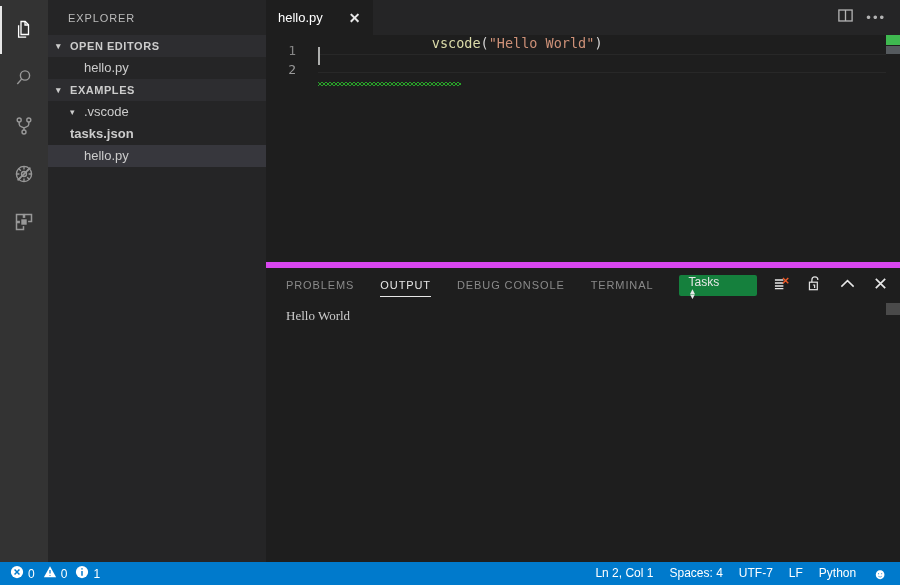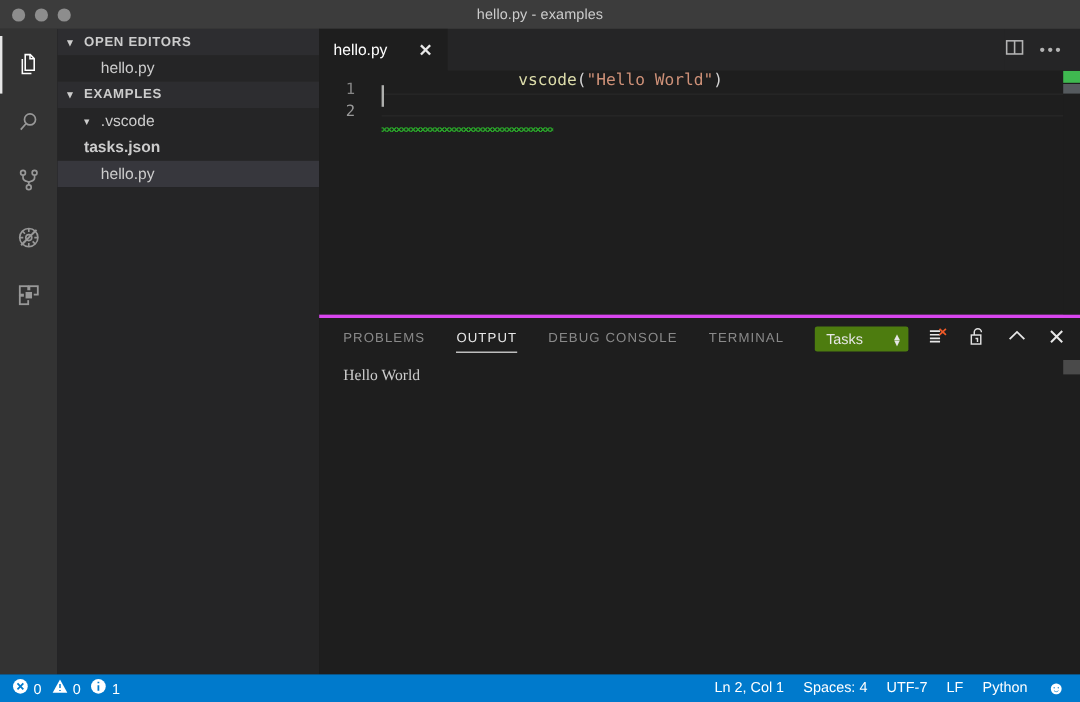--- a/index.html
+++ b/index.html
@@ -105,35 +105,35 @@
   }
   .cur-line-border { position: absolute; left: 52px; right: 14px; height: 19px; border-top: 1px solid #282828; border-bottom: 1px solid #282828; }
 
   .overview-ruler {
     position: absolute; top: 0; right: 0; width: 14px; height: 100%; background: #1e1e1e;
   }
   .ruler-mark { position: absolute; right: 0; width: 100%; height: 10px; background: #3fb950; }
   .editor-vscroll { position: absolute; right: 0; width: 14px; height: 8px; background: #555a5e; }
 
   
-  .panel { height: 300px; flex: 0 0 300px; background: #1e1e1e; border-top: 3px solid #d946ef; display: flex; flex-direction: column; }
+  .panel { height: 300px; flex: 0 0 300px; background: #1e1e1e; border-top: 6px solid #d946ef; display: flex; flex-direction: column; }
   .panel-header { height: 35px; flex: 0 0 35px; display: flex; align-items: center; padding-left: 20px; }
   .ptab {
     font-size: 11px; letter-spacing: .9px; text-transform: uppercase; color: #8a8a8a;
     margin-right: 26px; position: relative; padding-bottom: 4px; padding-top: 3px; white-space: nowrap;
   }
   .ptab.active { color: #e7e7e7; }
   .ptab.active::after {
     content: ""; position: absolute; left: 0; right: 0; bottom: -2px; height: 1px; background: #e7e7e7;
   }
   .panel-spacer { flex: 1 1 auto; }
   .select-box {
-    background: #4d7c0f; color: #e7e7e7; font-size: 12px; border-radius: 2px;
-    height: 21px; min-width: 78px; display: flex; align-items: center; justify-content: space-between;
-    padding: 0 6px 0 9px; margin-right: 16px;
+    background: #15803d; color: #e7e7e7; font-size: 12px; border-radius: 2px;
+    height: 21px; min-width: 78px; display: flex; align-items: flex-start; justify-content: space-between;
+    padding: 0 6px 0 9px; margin-right: 16px; flex-direction: column;
   }
   .spin { display: flex; flex-direction: column; line-height: 5px; font-size: 8px; color: #e7e7e7; }
   .panel-actions { display: flex; align-items: center; gap: 17px; padding-right: 16px; }
   .panel-out {
     flex: 1 1 auto; padding: 5px 0 0 20px; font-family: Liberation Serif, serif;
     font-size: 13px; color: #cccccc; position: relative;
   }
   .panel-vscroll { position: absolute; right: 0; top: 0; width: 14px; height: 12px; background: #4a4a4a; }
 
   
@@ -144,28 +144,20 @@
   .sb-left { display: flex; align-items: center; padding-left: 10px; gap: 7px; }
   .sb-right { margin-left: auto; display: flex; align-items: center; gap: 0; padding-right: 10px; }
   .sb-item { display: flex; align-items: center; gap: 4px; padding: 0 8px; height: 40px; line-height: 23px; }
   .sb-group { display: flex; align-items: center; gap: 4px; }
 </style>
 </head>
 <body>
 
 <div class="app">
 
-  <div class="titlebar">
-    <div class="traffic">
-      <span class="tl-dot"></span>
-      <span class="tl-dot"></span>
-      <span class="tl-dot"></span>
-    </div>
-    <div class="title-text">hello.py - examples</div>
-  </div>
 
   <div class="body-row">
 
     <div class="activitybar">
       <div class="act-item active">
         <span>
           <svg width="24" height="24" viewBox="0 0 24 24" fill="none" stroke="#ffffff" stroke-width="1.3">
             <path d="M9 3.5h4.2l3.3 3.3v9.7H9z"></path>
             <path d="M13 3.6v3.4h3.4"></path>
             <path d="M6.6 7.2v12h7.6"></path>
@@ -207,20 +199,21 @@
             <rect x="4.5" y="4.5" width="7" height="7"></rect>
             <rect x="12.5" y="4.5" width="7" height="7"></rect>
             <rect x="4.5" y="12.5" width="7" height="7"></rect>
             <rect x="8.6" y="8.6" width="6.8" height="6.8" fill="#d7d7d7" stroke="#333333" stroke-width="1.4"></rect>
           </svg>
         </span>
       </div>
     </div>
 
     <div class="sidebar">
+      <div class="sb-title">EXPLORER</div>
 
       <div class="section-header">
         <span class="twisty">▾</span>
         <span>OPEN EDITORS</span>
       </div>
       <div class="tree-row indent-2">
         <span class="lbl">hello.py</span>
       </div>
 
       <div class="section-header">

